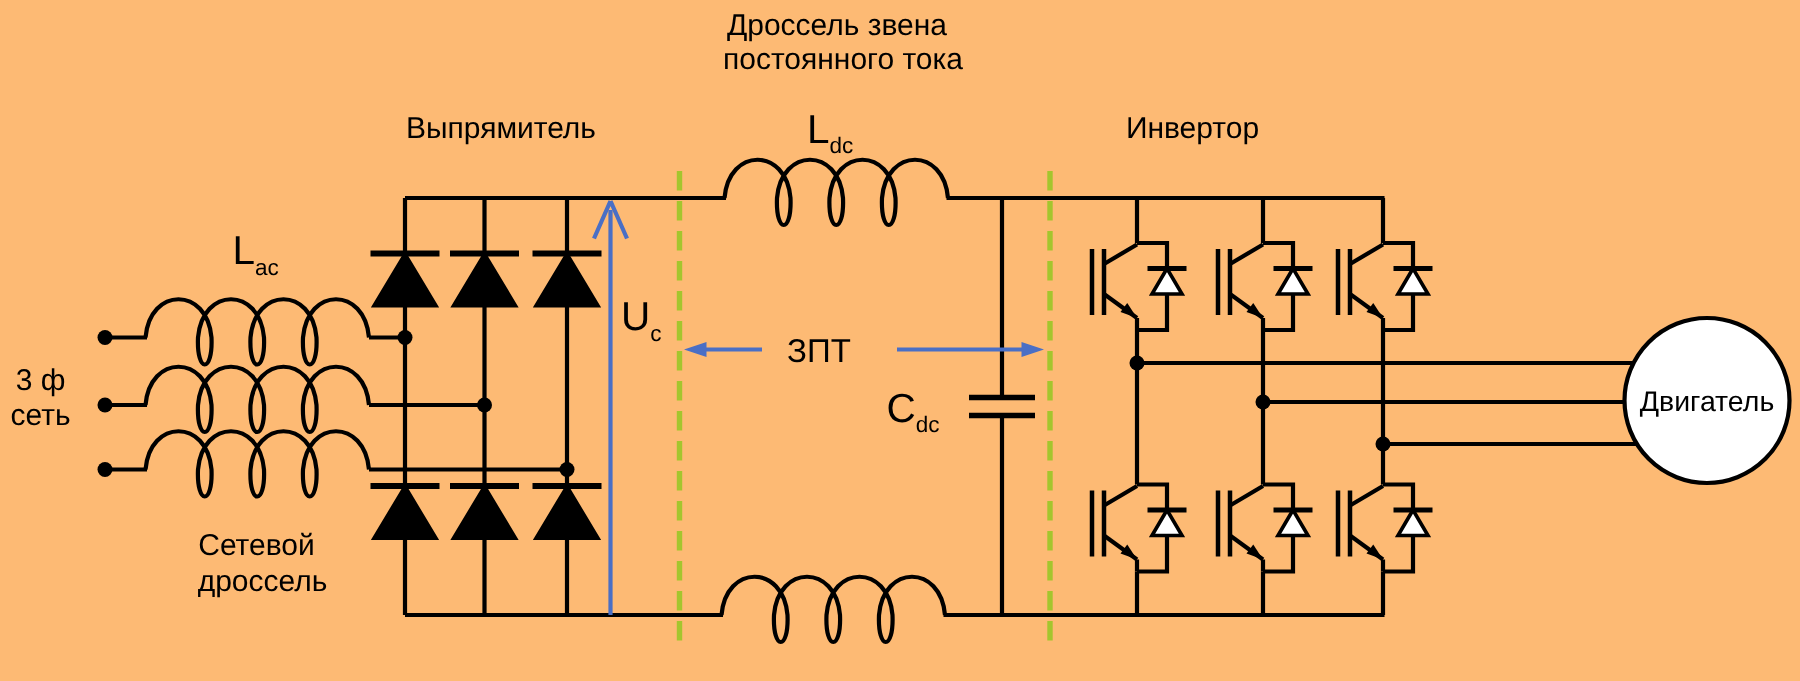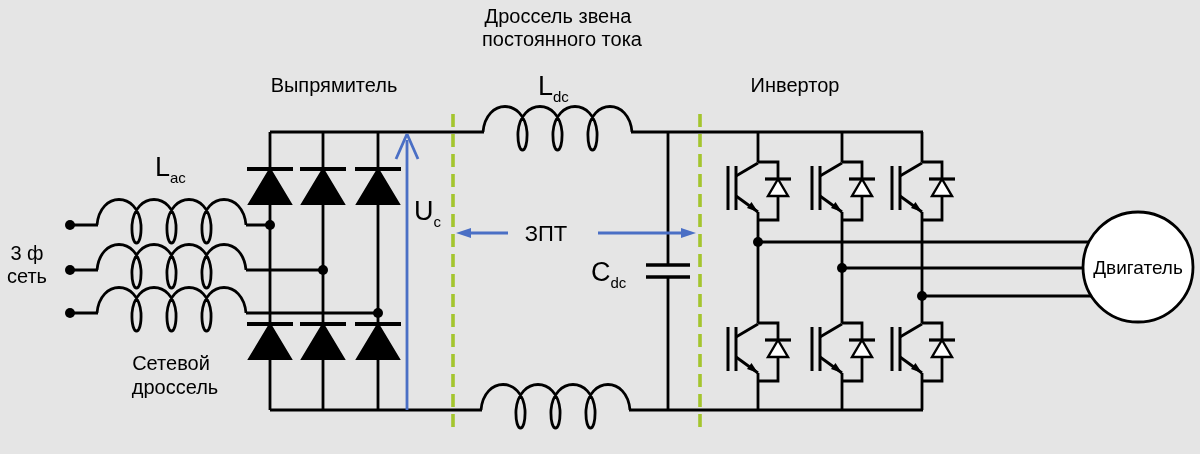--- a/index.html
+++ b/index.html
@@ -1,16 +1,16 @@
 <!DOCTYPE html>
 <html><head>
 <meta charset="utf-8">
 <style>
   html,body{margin:0;padding:0;background:#fff;}
-  .stage{width:1200px;height:454px;background:#e5e5e5;position:relative;overflow:hidden;}
+  .stage{width:1200px;height:454px;background:#fdba74;position:relative;overflow:hidden;}
   svg{font-family:"Liberation Sans","DejaVu Sans",sans-serif;display:block;}
   text{fill:#000;}
 </style>
 </head>
 <body>
 
 <div class="stage">
 <svg width="1200" height="454" viewBox="0 0 1200 454">
 
   <defs>

